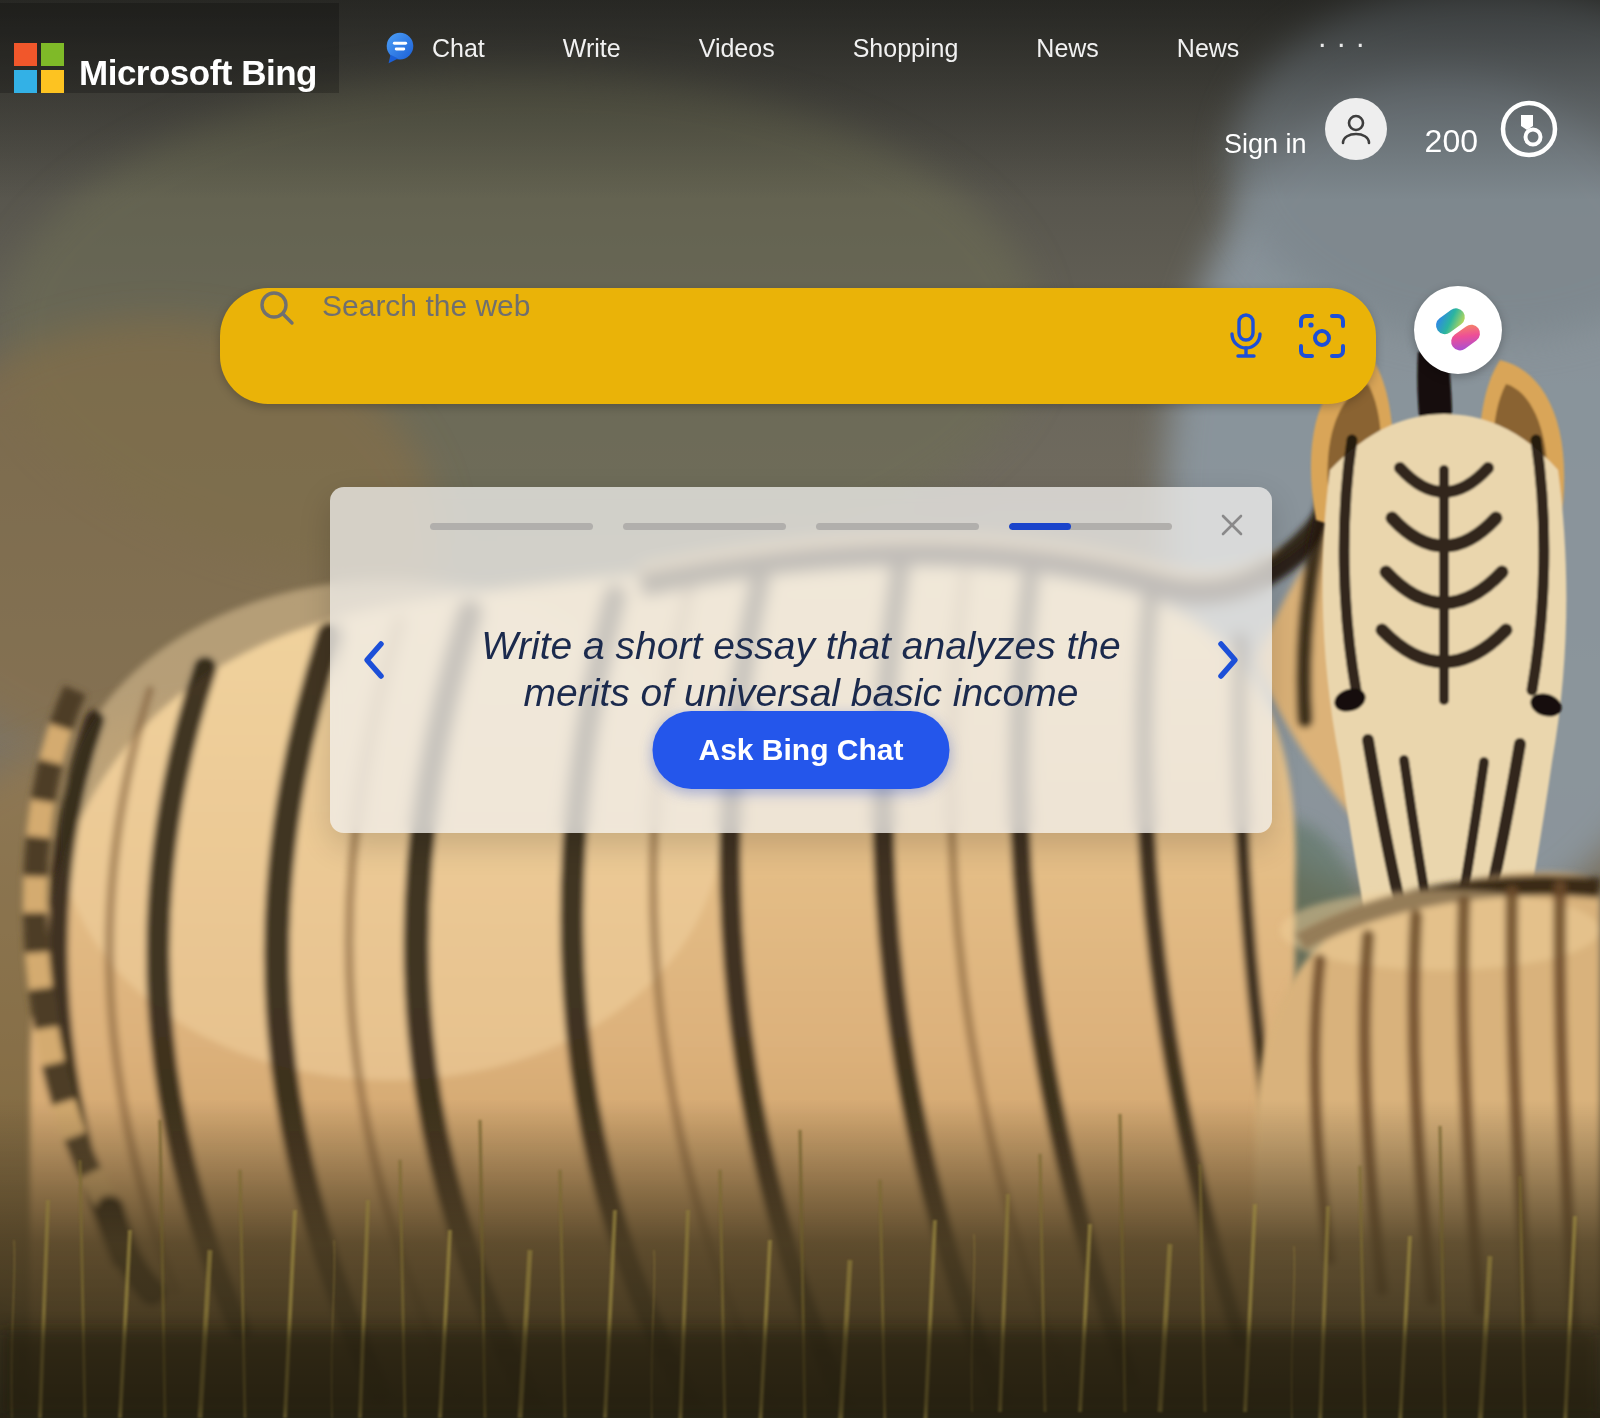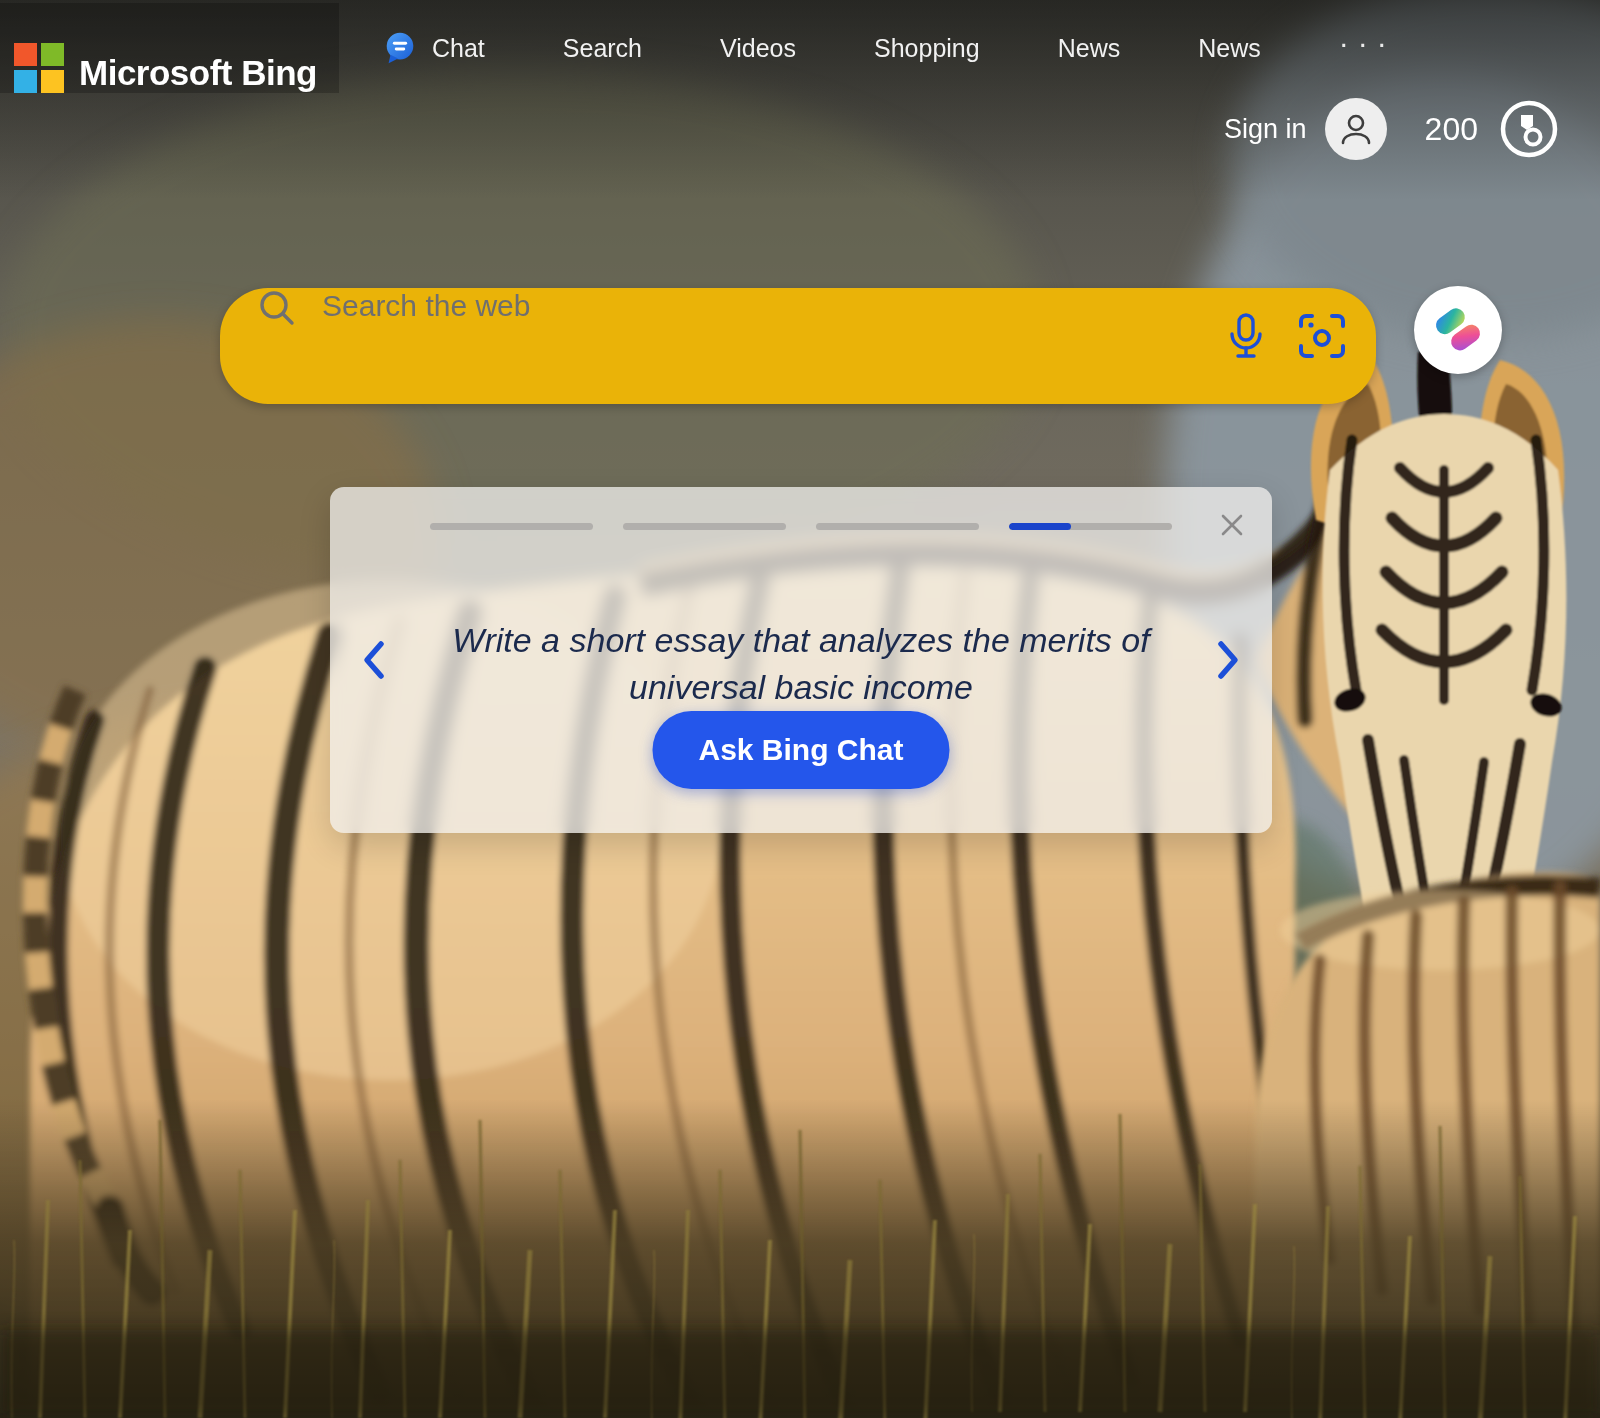--- a/index.html
+++ b/index.html
@@ -14,21 +14,21 @@
   
   .topbar{position:absolute;top:0;left:0;right:0;height:96px;display:flex;align-items:center;z-index:5;}
   .logo-box{display:flex;align-items:flex-end;gap:15px;height:90px;padding:0 22px 0 14px;background:rgba(0,0,0,.22);cursor:pointer;}
   .ms-squares{width:50px;height:50px;display:grid;grid-template-columns:23px 23px;grid-template-rows:23px 23px;gap:4px;}
   .sq1{background:#f1572b}.sq2{background:#7fba28}.sq3{background:#33b1e6}.sq4{background:#fdc321}
   .logo-text{color:#fff;font-size:35px;font-weight:700;letter-spacing:-.5px;white-space:nowrap;}
   .nav{display:flex;align-items:center;gap:78px;margin-left:42px;justify-content:space-between;}
   .nav a{display:flex;align-items:center;gap:13px;color:#f1f1f1;font-size:25px;text-decoration:none;white-space:nowrap;cursor:pointer;}
   .nav .more{font-size:30px;letter-spacing:9px;color:#e9e9e9;padding-bottom:10px;}
   
-  .account{position:absolute;top:98px;right:40px;display:flex;align-items:center;z-index:5;color:#fff;}
+  .account{position:absolute;top:98px;right:40px;display:flex;align-items:flex-end;z-index:5;color:#fff;}
   .signin{font-size:27px;color:#fff;text-decoration:none;cursor:pointer;}
   .avatar{width:62px;height:62px;border-radius:50%;background:#eeeeee;display:flex;align-items:center;justify-content:center;margin-left:18px;cursor:pointer;border:none;}
   .points{font-size:32px;margin-left:38px;}
   .rewards{width:62px;height:62px;margin-left:20px;background:none;border:none;cursor:pointer;display:flex;align-items:center;justify-content:center;padding:0;}
   
   .searchbar{position:absolute;top:288px;left:220px;width:1156px;height:116px;background:#eab308;border-radius:48px;
     box-shadow:0 3px 10px rgba(0,0,0,.22);z-index:5;display:flex;align-items:flex-start;}
   .searchbar .mag{margin-left:36px;flex:0 0 auto;display:flex;}
   .searchbar input{flex:1;border:none;outline:none;background:transparent;font-size:30px;color:#333;
     margin-left:22px;margin-right:215px;font-family:"Liberation Sans",sans-serif;}
@@ -40,21 +40,21 @@
     box-shadow:0 3px 10px rgba(0,0,0,.25);z-index:5;border:none;cursor:pointer;display:flex;align-items:center;justify-content:center;}
   
   .card{position:absolute;left:330px;top:487px;width:942px;height:346px;border-radius:14px;z-index:4;
     background:rgba(241,239,237,.76);backdrop-filter:blur(7px);-webkit-backdrop-filter:blur(7px);
     box-shadow:0 12px 32px rgba(0,0,0,.16);}
   .progress-row{position:absolute;top:36px;left:50%;transform:translateX(-50%);display:flex;gap:30px;}
   .seg{width:163px;height:7px;border-radius:4px;background:#b1afac;position:relative;overflow:hidden;cursor:pointer;}
   .seg .fill{position:absolute;left:0;top:0;bottom:0;width:38%;background:#1a44cb;border-radius:4px;}
   .close-x{position:absolute;top:22px;right:24px;width:32px;height:32px;background:none;border:none;padding:0;cursor:pointer;opacity:.75;}
   .prompt{position:absolute;top:96px;left:50%;transform:translateX(-50%);width:720px;text-align:center;
-    font-style:italic;font-size:34px;line-height:47px;color:#1b2a4d;}
+    font-style:italic;font-size:39px;line-height:47px;color:#1b2a4d;}
   .chev{position:absolute;top:50%;transform:translateY(-50%);background:none;border:none;padding:0;cursor:pointer;display:flex;}
   .chev-left{left:30px;}.chev-right{right:30px;}
   .ask-btn{position:absolute;top:224px;left:50%;transform:translateX(-50%);height:78px;padding:8px 46px;border-radius:39px;
     background:#2456eb;color:#fff;font-size:30px;font-weight:700;border:none;cursor:pointer;white-space:nowrap;
     font-family:"Liberation Sans",sans-serif;box-shadow:0 4px 14px rgba(20,60,200,.35);}
 </style>
 </head>
 <body>
 
 <svg class="bg" width="1600" height="1418" viewBox="0 0 1600 1418" preserveAspectRatio="none">
@@ -228,21 +228,21 @@
             </defs>
           <circle cx="20" cy="18" r="14" fill="url(#chg)"></circle>
           <path d="M10 27 L8 36 L18 31 Z" fill="#1b5fd6"></path>
           <line x1="14" y1="15" x2="26" y2="15" stroke="#fff" stroke-width="3" stroke-linecap="round"></line>
           <line x1="16" y1="21" x2="24" y2="21" stroke="#fff" stroke-width="3" stroke-linecap="round"></line>
         </svg>
       </span>
       <span>Chat</span>
     </a>
     <a>
-        <span>Search</span>
+        <span>Write</span>
       </a>
     <a>
         <span>Videos</span>
       </a>
     <a>
         <span>Shopping</span>
       </a>
     <a>
         <span>News</span>
       </a>

